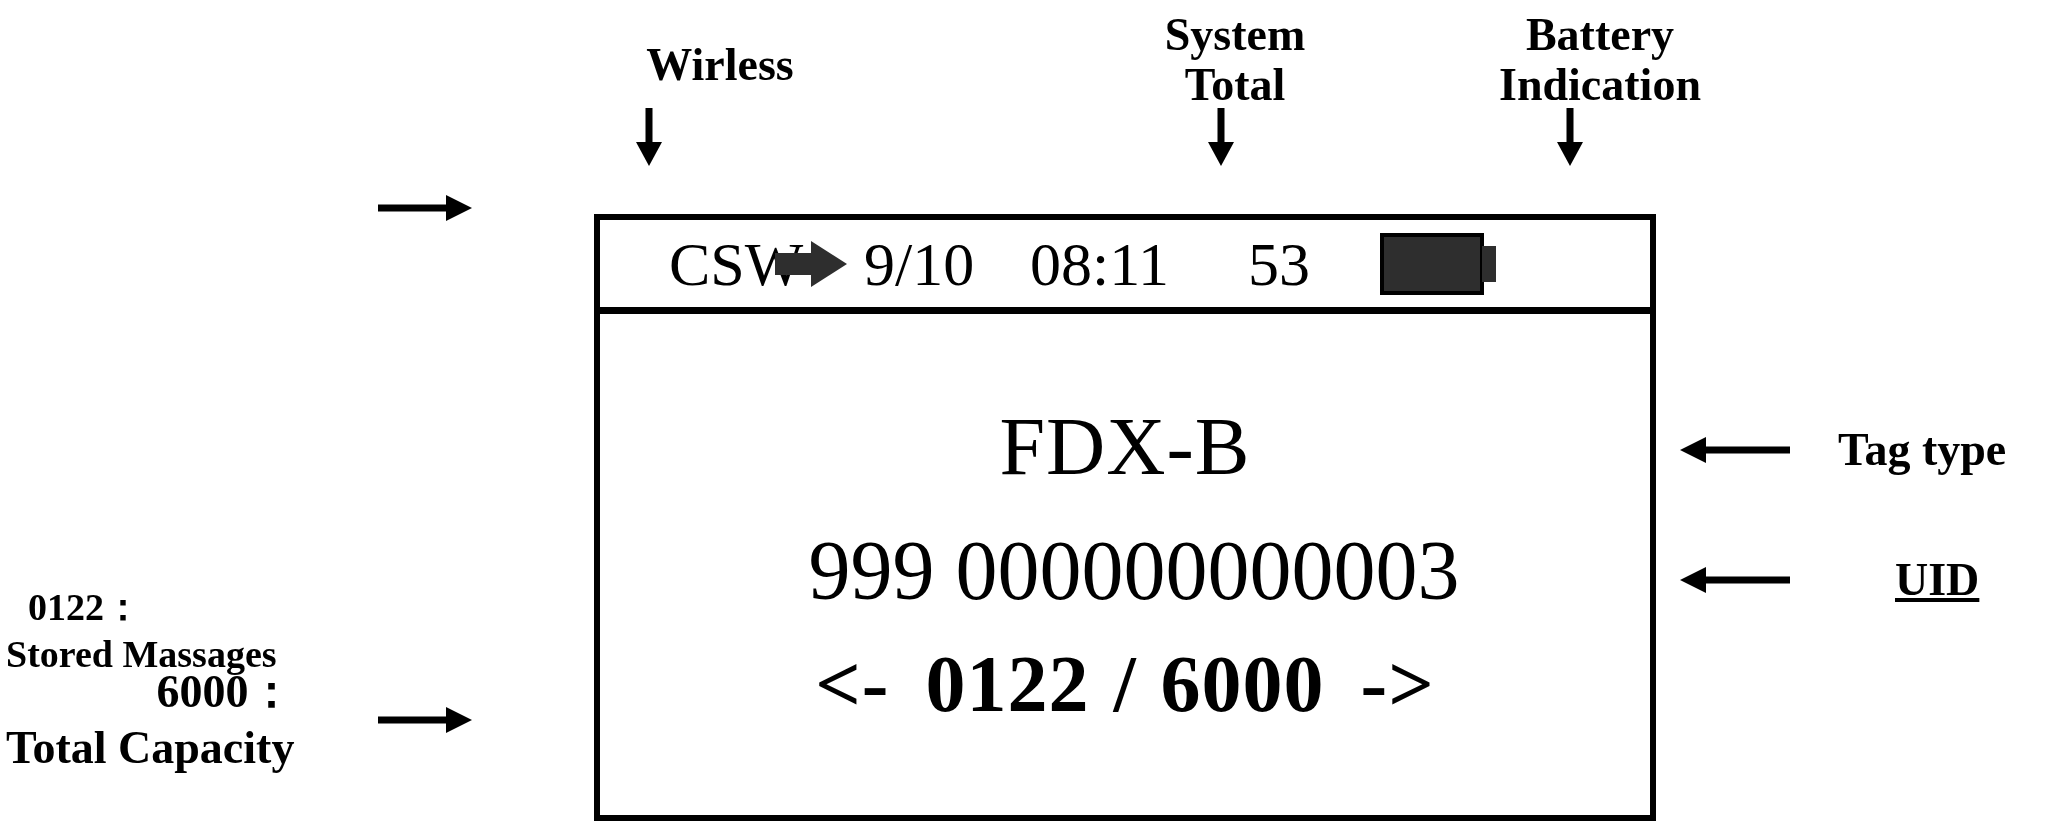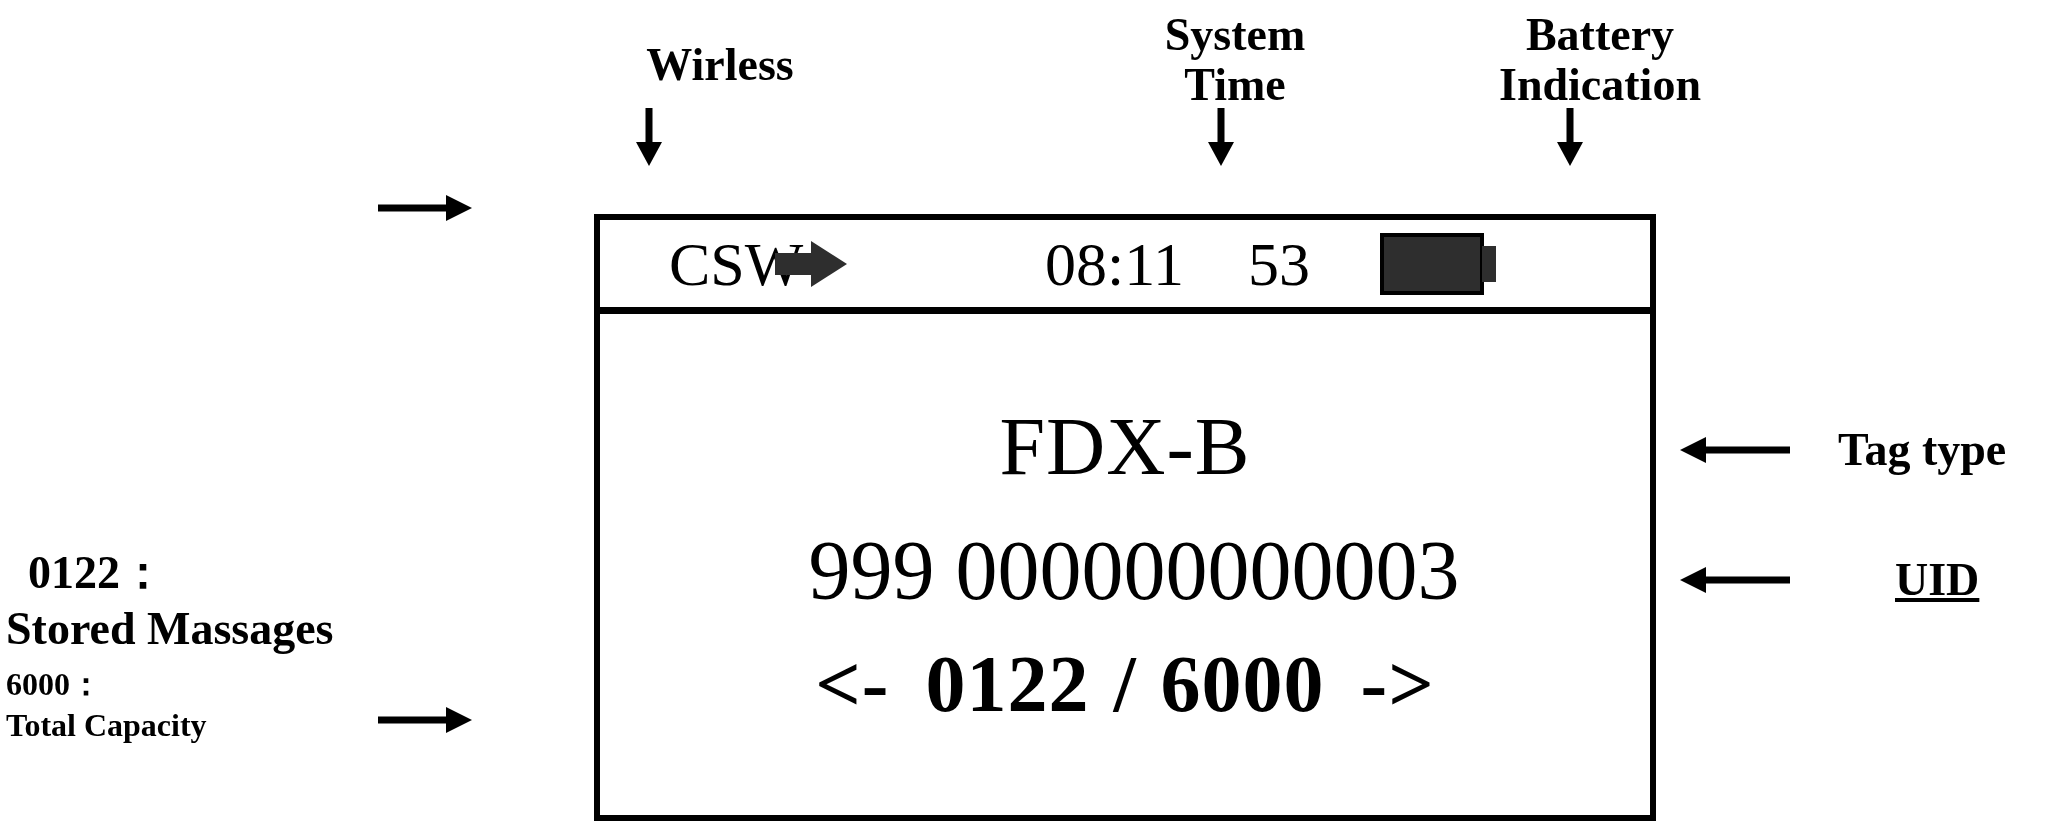--- a/index.html
+++ b/index.html
@@ -92,21 +92,21 @@
     position: absolute;
     top: 50%;
     transform: translateY(-50%);
     font-size: 62px;
     line-height: 1;
     white-space: nowrap;
     font-family: "Liberation Serif", "DejaVu Serif", serif;
   }
   #sb-mode    { left: 26px; margin-left: 43px; }
   #sb-date    { left: 264px; }
-  #sb-time    { left: 430px; margin-left: 15px; }
+  #sb-time    { left: 430px; }
   #sb-batpct  { left: 648px; }
 
   
   #sb-signal {
     position: absolute;
     left: 175px;
     top: 50%;
     transform: translateY(-50%);
     width: 72px;
     height: 46px;
@@ -175,21 +175,21 @@
 
   <div class="anno anno-center" style="left:610px; top:40px; width:220px; font-size:46px;">Wirless</div>
 
   <div class="arrow" style="left:636px; top:108px; width:26px; height:62px;">
     <div class="shaft-v" style="top:0; width:7px; height:42px;"></div>
     <div class="head head-down" style="top:34px;"></div>
   </div>
 
   <div class="anno anno-center" style="left:1110px; top:10px; width:250px; font-size:46px;">
     <div>System</div>
-    <div>Time</div>
+    <div>Total</div>
   </div>
 
   <div class="arrow" style="left:1208px; top:108px; width:26px; height:62px;">
     <div class="shaft-v" style="top:0; width:7px; height:42px;"></div>
     <div class="head head-down" style="top:34px;"></div>
   </div>
 
   <div class="anno anno-center" style="left:1440px; top:10px; width:320px; font-size:46px;">
     <div>Battery</div>
     <div>Indication</div>
@@ -199,26 +199,26 @@
     <div class="shaft-v" style="top:0; width:7px; height:42px;"></div>
     <div class="head head-down" style="top:34px;"></div>
   </div>
 
 
   <div class="arrow" style="left:378px; top:188px; width:96px; height:40px;">
     <div class="shaft-h" style="left:0; width:74px; height:7px;"></div>
     <div class="head head-right" style="left:68px;"></div>
   </div>
 
-  <div class="anno" style="left:28px; top:548px; font-size:46px;">
+  <div class="anno" style="left:28px; top:587px; font-size:38px;">
     <div style="margin-bottom:6px;">0122：</div>
     <div style="margin-left:-22px;">Stored Massages</div>
   </div>
 
-  <div class="anno" style="left:6px; top:667px; font-size:32px;">
+  <div class="anno" style="left:6px; top:667px; font-size:46px;text-align:right;">
     <div style="margin-bottom:6px;">6000：</div>
     <div>Total Capacity</div>
   </div>
 
   <div class="arrow" style="left:378px; top:700px; width:96px; height:40px;">
     <div class="shaft-h" style="left:0; width:74px; height:7px;"></div>
     <div class="head head-right" style="left:68px;"></div>
   </div>
 
   <div class="arrow" style="left:1680px; top:430px; width:110px; height:40px;">
@@ -237,20 +237,21 @@
 
     <div id="statusbar">
 
       <div class="sb-item" id="sb-mode">CSW</div>
 
       <div id="sb-signal">
         <div class="blk-shaft"></div>
         <div class="blk-head"></div>
       </div>
 
+      <div class="sb-item" id="sb-date">9/10</div>
 
       <div class="sb-item" id="sb-time">08:11</div>
 
       <div class="sb-item" id="sb-batpct">53</div>
 
       <div id="sb-battery">
         <div class="bat-body"></div>
         <div class="bat-nub"></div>
       </div>
     </div>

